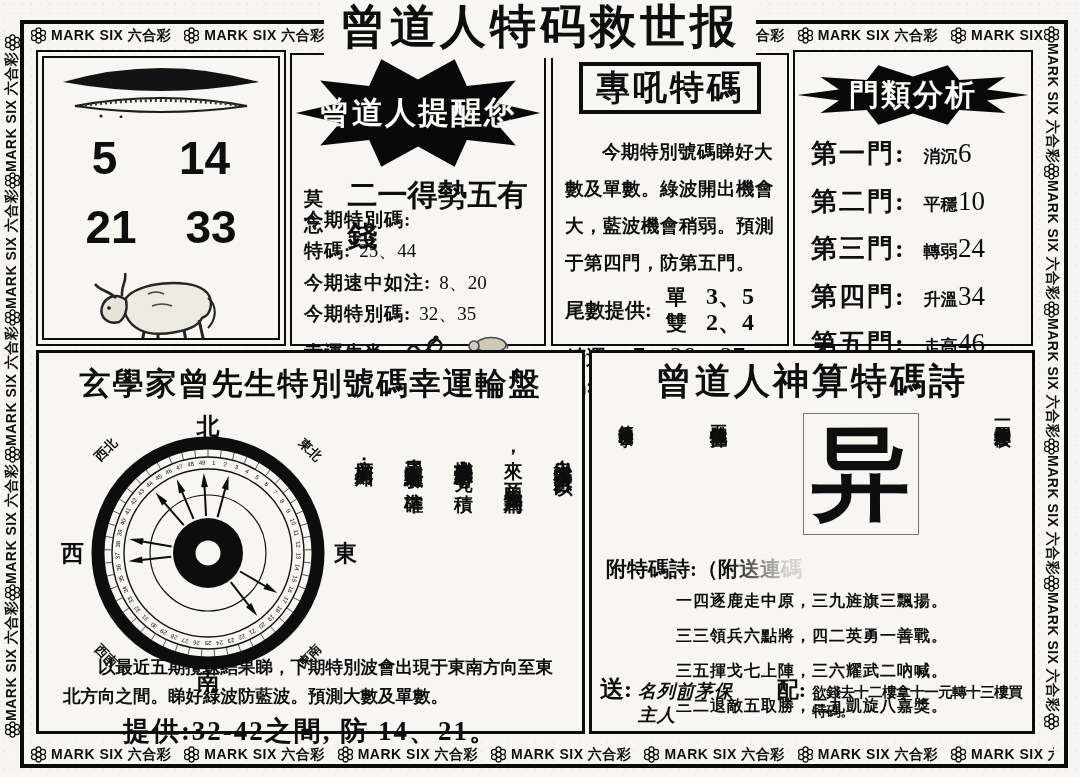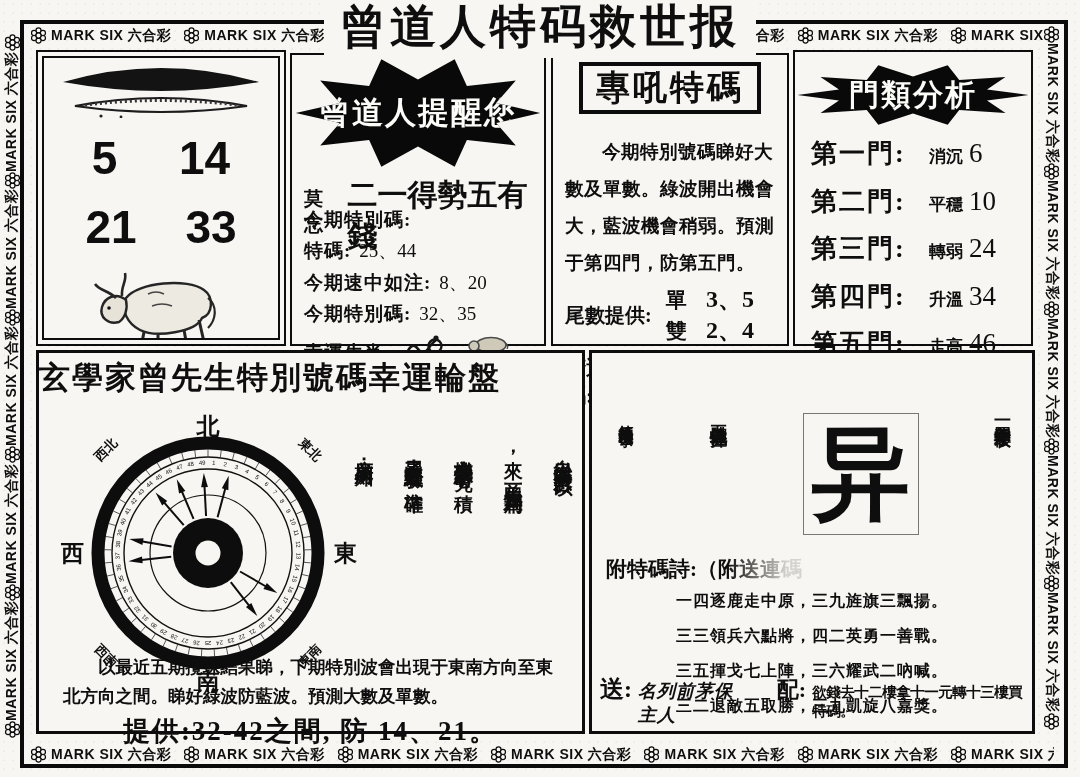--- a/index.html
+++ b/index.html
@@ -69,39 +69,39 @@
 
   
   .box-c{ left:551px; top:53px; width:238px; height:293px; }
   .title-plate{ width:182px; height:52px; margin:7px auto 0;
     border:4px solid #0c0c0c; display:flex; align-items:center; justify-content:center;
     font-size:34px; font-weight:900; letter-spacing:3px; }
   .c-par{ padding:20px 12px 0 12px; font-size:18.5px; line-height:37px;
     text-indent:2em; font-weight:600; letter-spacing:0.5px; }
   .c-tails{ display:flex; align-items:center; padding:2px 12px 0 12px; }
   .c-tails .lbl{ font-weight:900; font-size:20px; }
-  .tail-vals{ margin-left:14px; font-size:21px; line-height:30px; font-weight:600; }
+  .tail-vals{ margin-left:14px; font-size:21px; line-height:25px; font-weight:600; }
   .c-picks{ display:flex; align-items:baseline; padding:4px 12px 0 12px; }
   .c-picks .lbl{ font-weight:900; font-size:21px; }
   .c-picks .val{ font-size:25px; margin-left:6px; }
 
   
   .box-d{ left:793px; top:50px; width:240px; height:296px; }
   .box-d .burst{ width:98%; height:62px; margin-top:12px; }
   .box-d .burst span{ font-size:30px; }
-  .gate-rows{ padding:10px 18px 0 16px; }
+  .gate-rows{ padding:10px 29px 0 16px; }
   .gate-row{ display:flex; align-items:baseline; height:47.5px; }
   .g-gate{ font-weight:900; font-size:26px; width:112px; letter-spacing:2px; }
   .g-trend{ font-weight:700; font-size:17px; flex:1; text-align:center; }
   .g-num{ font-size:27px; width:44px; text-align:left; }
 
   
   .box-e{ left:36px; top:350px; width:549px; height:384px; border-width:3px; }
-  .e-header{ font-size:31px; font-weight:900;
-    letter-spacing:2px; margin-top:4px; }
+  .e-header{ text-align:center; font-size:31px; font-weight:900;
+    letter-spacing:2px; margin-top:10px; }
   .wheel-wrap{ position:absolute; left:28px; top:62px; width:282px; height:276px; }
   .wheel-wrap svg{ position:absolute; left:21px; top:18px; }
   .cmp{ position:absolute; font-weight:900; }
   .cmp.n{ top:-4px; left:50%; transform:translateX(-50%); font-size:23px; }
   .cmp.s{ bottom:-6px; left:50%; transform:translateX(-50%); font-size:23px; }
   .cmp.w{ left:-6px; top:50%; transform:translateY(-50%); font-size:23px; }
   .cmp.e{ right:-8px; top:50%; transform:translateY(-50%); font-size:23px; }
   .cmp.nw{ left:26px; top:26px; transform:rotate(-45deg); font-size:13px; }
   .cmp.ne{ right:26px; top:26px; transform:rotate(45deg); font-size:13px; }
   .cmp.sw{ left:26px; bottom:26px; transform:rotate(45deg); font-size:13px; }
@@ -696,20 +696,21 @@
       <div class="e-col">來，曾先生一直利用</div>
       <div class="e-col">玄機學潛心研究，積</div>
       <div class="e-col">累了豐富經驗，準確</div>
       <div class="e-col">度衆所周知．</div>
     </div>
     <p class="e-par">以最近五期攪珠結果睇，下期特別波會出現于東南方向至東北方向之間。睇好綠波防藍波。預測大數及單數。</p>
     <div class="e-provide">提供:32-42之間, 防 14、21。</div>
   </section>
 
   <section class="box box-f">
+    <div class="f-header">曾道人神算特碼詩</div>
     <div class="f-cols">
       <div class="f-col issue">第伍拾期玄機字</div>
       <div class="f-col hint">五體投地性怪异</div>
       <div class="big-char-box">
         <span class="big-char">异</span>
       </div>
       <div class="f-col right">一年四季穿褸衣</div>
     </div>
     <div class="f-attach">附特碼詩:（附送連碼</div>
     <div class="f-verses">

